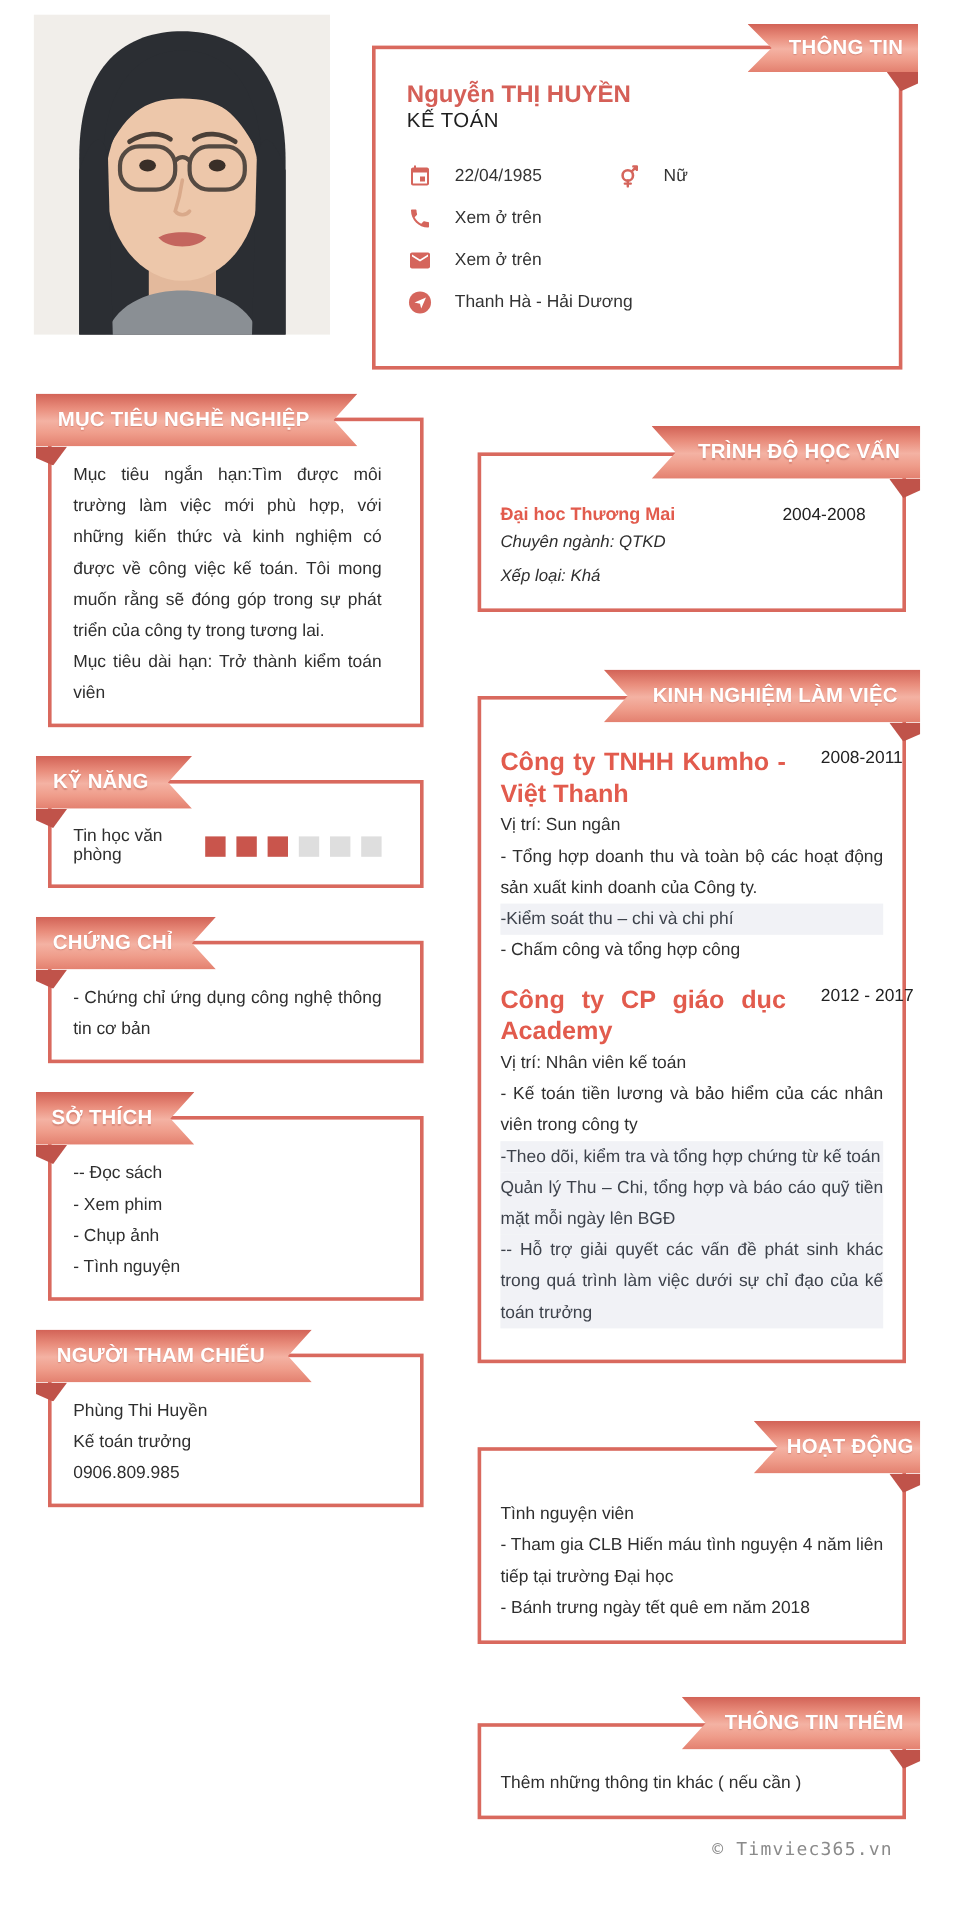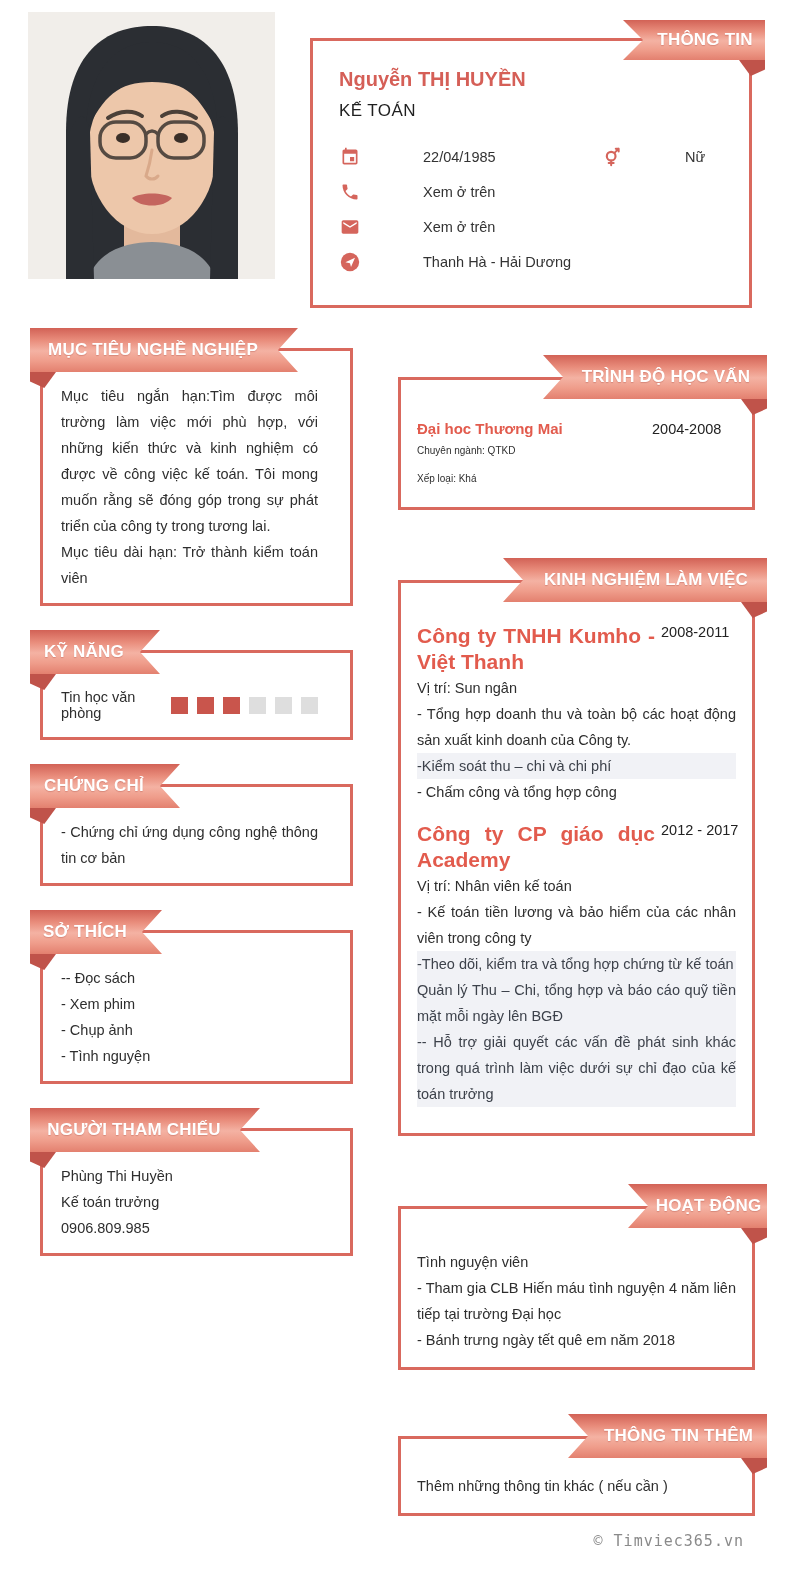--- a/index.html
+++ b/index.html
@@ -44,41 +44,41 @@
   .justify { text-align:justify; }
   .red-strong { color:#e25b4d; font-weight:bold; }
   .hl { background:#f1f2f6; color:#3d424b; }
 
   
   .info-sec { position:absolute; left:310px; top:20px; width:455px; }
   .info-sec .banner-r { height:40px; }
   .info-sec .fold-r { top:40px; }
   .info-box { margin-right:13px; margin-top:-22px; border:3px solid #d9695e; background:#fff; padding:26px 20px 20px 26px; min-height:270px; }
   .cv-name { font-size:20px; font-weight:bold; color:#d55f57; line-height:1.2; }
-  .cv-title { font-size:17px; color:#1f1f1f; margin-top:10px; letter-spacing:.4px; }
+  .cv-title { font-size:17px; color:#1f1f1f; margin-top:0; letter-spacing:.4px; }
   .info-rows { margin-top:18px; }
-  .info-row { display:flex; align-items:center; height:35px; font-size:14.5px; color:#333;gap:44px; }
+  .info-row { display:flex; align-items:center; height:35px; font-size:14.5px; color:#333; }
   .info-row .ic { width:22px; height:22px; flex:0 0 22px; margin-right:18px; display:flex; align-items:center; justify-content:center; }
   .info-row .ic svg { width:20px; height:20px; display:block; }
   .cell-130 { width:130px; }
   .ic-gap { margin-left:4px; }
 
   
   .skill-row { display:flex; align-items:center; height:40px; }
   .skill-label { width:150px; font-size:14.5px; color:#2e2e2e; }
   .squares { display:flex; gap:9px; margin-left:8px; }
   .sq { width:17px; height:17px; background:#dedede; display:inline-block; }
   .sq.filled { background:#c9554c; }
 
   
-  .row-head { display:flex; align-items:flex-start; }
+  .row-head { display:flex; align-items:flex-start;gap:23px; }
   .row-head .head-name { flex:1 1 auto; }
   .row-head .head-date { flex:0 0 90px; text-align:left; padding-left:6px; font-size:14.5px; color:#222; padding-top:1px; }
   .school-line { font-size:15px; }
-  .edu-lines { font-size:10px; line-height:28px; color:#2e2e2e; }
+  .edu-lines { font-size:14px; line-height:28px; color:#2e2e2e;font-style:italic; }
   .job { margin-bottom:12px; }
   .job-company { width:238px; font-size:21px; line-height:26px; text-align:justify; }
   .job + .job { margin-top:16px; }
   .para { margin:0; }
 
   
   .footer {
     position:absolute; right:56px; top:1532px;
     font-family:"DejaVu Sans Mono", monospace; font-size:15px; color:#8a8a8a; letter-spacing:1px;
   }

